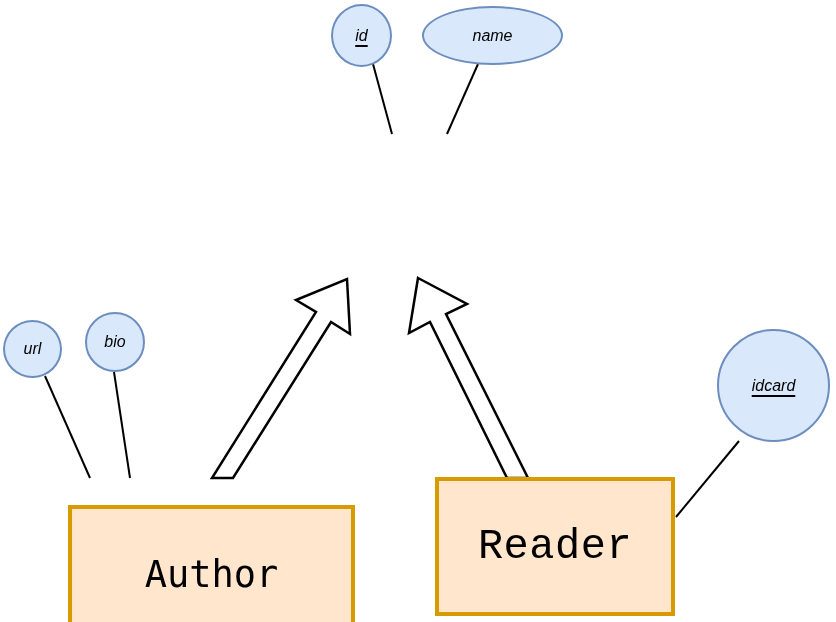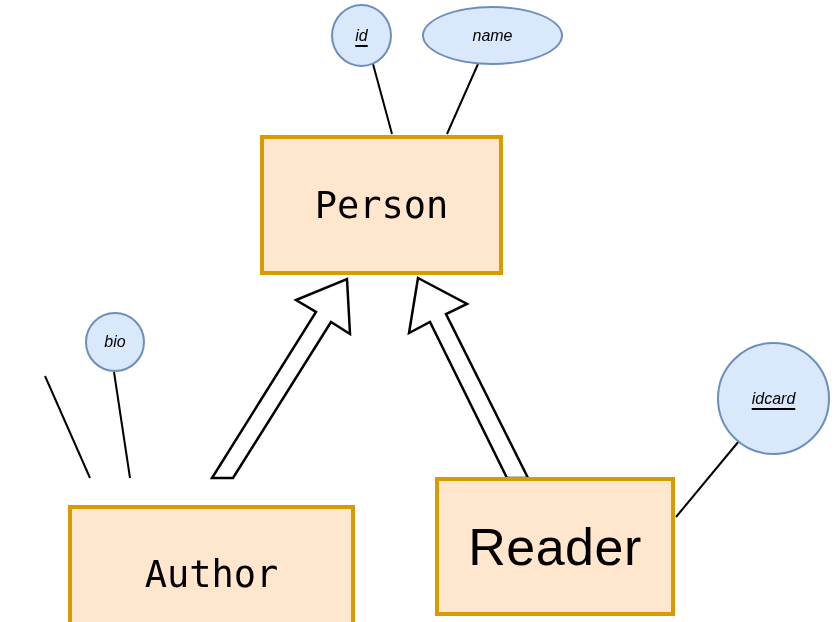--- a/index.html
+++ b/index.html
@@ -25,22 +25,22 @@
     align-items: center;
     justify-content: center;
     color: #000000;
   }
   .entity-label-mono {
     font-family: "DejaVu Sans Mono", "Liberation Mono", monospace;
     font-size: 37px;
     line-height: 1;
   }
   .entity-label-sans {
-    font-family: Liberation Sans, sans-serif;
-    font-size: 52px;
+    font-family: Liberation Mono, monospace;
+    font-size: 42px;
     letter-spacing: 0.5px;
     line-height: 1;
   }
   .attr {
     position: absolute;
     box-sizing: border-box;
     background: var(--c-attribute_fill, #dae8fc);
     border: 2px solid var(--c-attribute_border, #6c8ebf);
     border-radius: 50%;
     display: flex;
@@ -77,42 +77,42 @@
     <line class="connector" x1="373" y1="64" x2="392" y2="134"></line>
     <line class="connector" x1="478" y1="64" x2="447" y2="134"></line>
     <line class="connector" x1="45" y1="376" x2="90" y2="478"></line>
     <line class="connector" x1="114" y1="372" x2="130" y2="478"></line>
     <line class="connector" x1="739" y1="441" x2="676" y2="517"></line>
 
     <path class="isa-arrow" d="M 347 279 L 350 334 L 331 322 L 233 478 L 212 478 L 316 312 L 296 300 Z"></path>
     <path class="isa-arrow" d="M 418 278 L 467 304 L 446 314 L 528 478 L 507 478 L 430 322 L 409 333 Z"></path>
   </svg>
 
-  <div class="entity" style="left:260px; top:135px; width:243px; height:140px;">
-    <span class="entity-label-mono">Person</span>
-  </div>
 
   <div class="entity" style="left:68px; top:478px; width:287px; height:139px;margin-top:27px;">
     <span class="entity-label-mono">Author</span>
   </div>
 
   <div class="entity" style="left:435px; top:477px; width:240px; height:139px;">
     <span class="entity-label-sans">Reader</span>
   </div>
 
   <div class="attr key" style="left:331px; top:4px; width:61px; height:63px;">
     <span class="attr-label">id</span>
   </div>
 
   <div class="attr" style="left:422px; top:6px; width:141px; height:59px;justify-content:center;">
     <span class="attr-label">name</span>
   </div>
 
+  <div class="attr" style="left:3px; top:320px; width:59px; height:58px;">
+    <span class="attr-label">url</span>
+  </div>
 
   <div class="attr" style="left:85px; top:312px; width:60px; height:60px;">
     <span class="attr-label">bio</span>
   </div>
 
-  <div class="attr key" style="left:717px; top:342px; width:113px; height:113px;">
+  <div class="attr key" style="left:717px; top:329px; width:113px; height:113px;">
     <span class="attr-label">idcard</span>
   </div>
 
 </div>
 
 </body></html>

